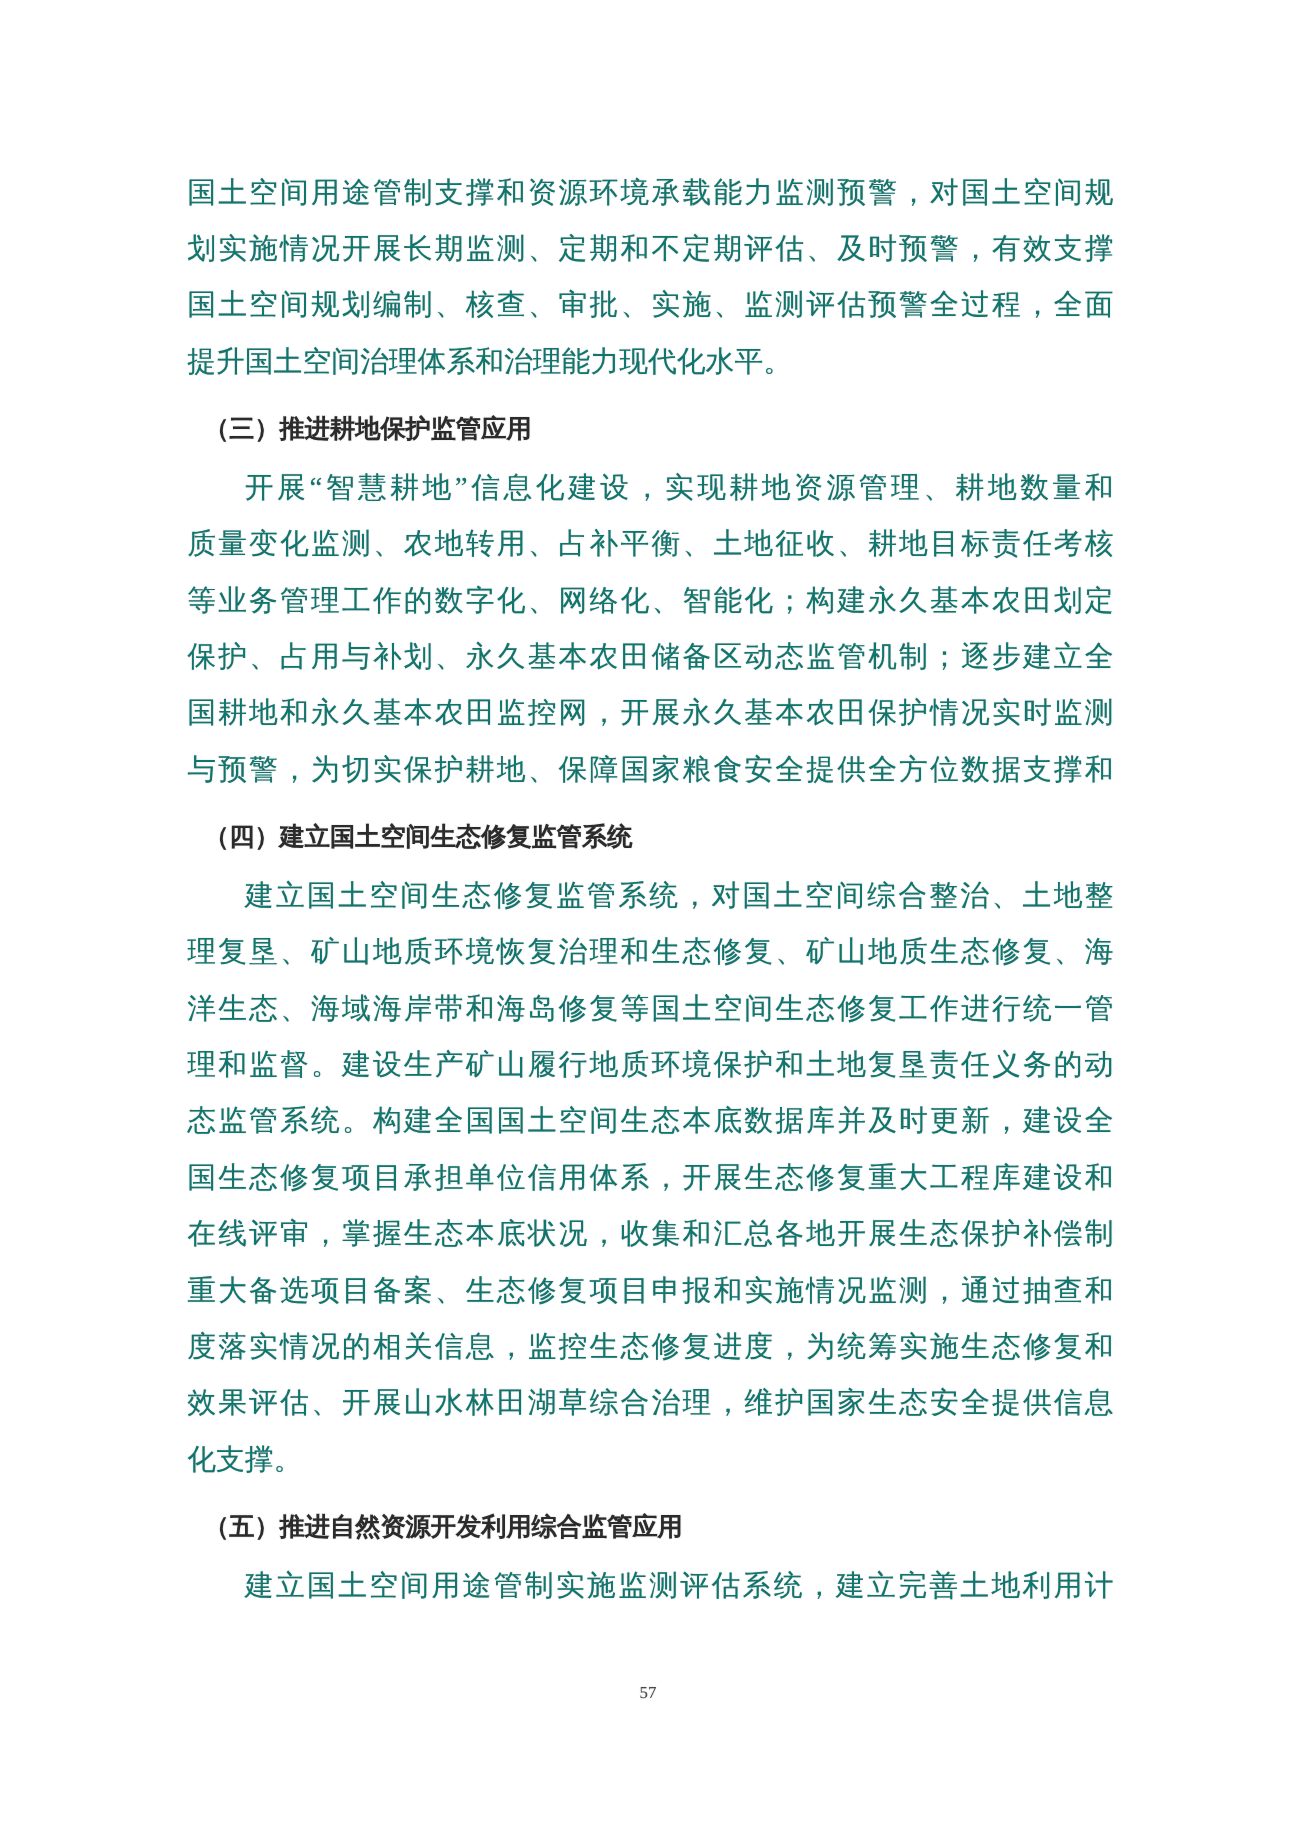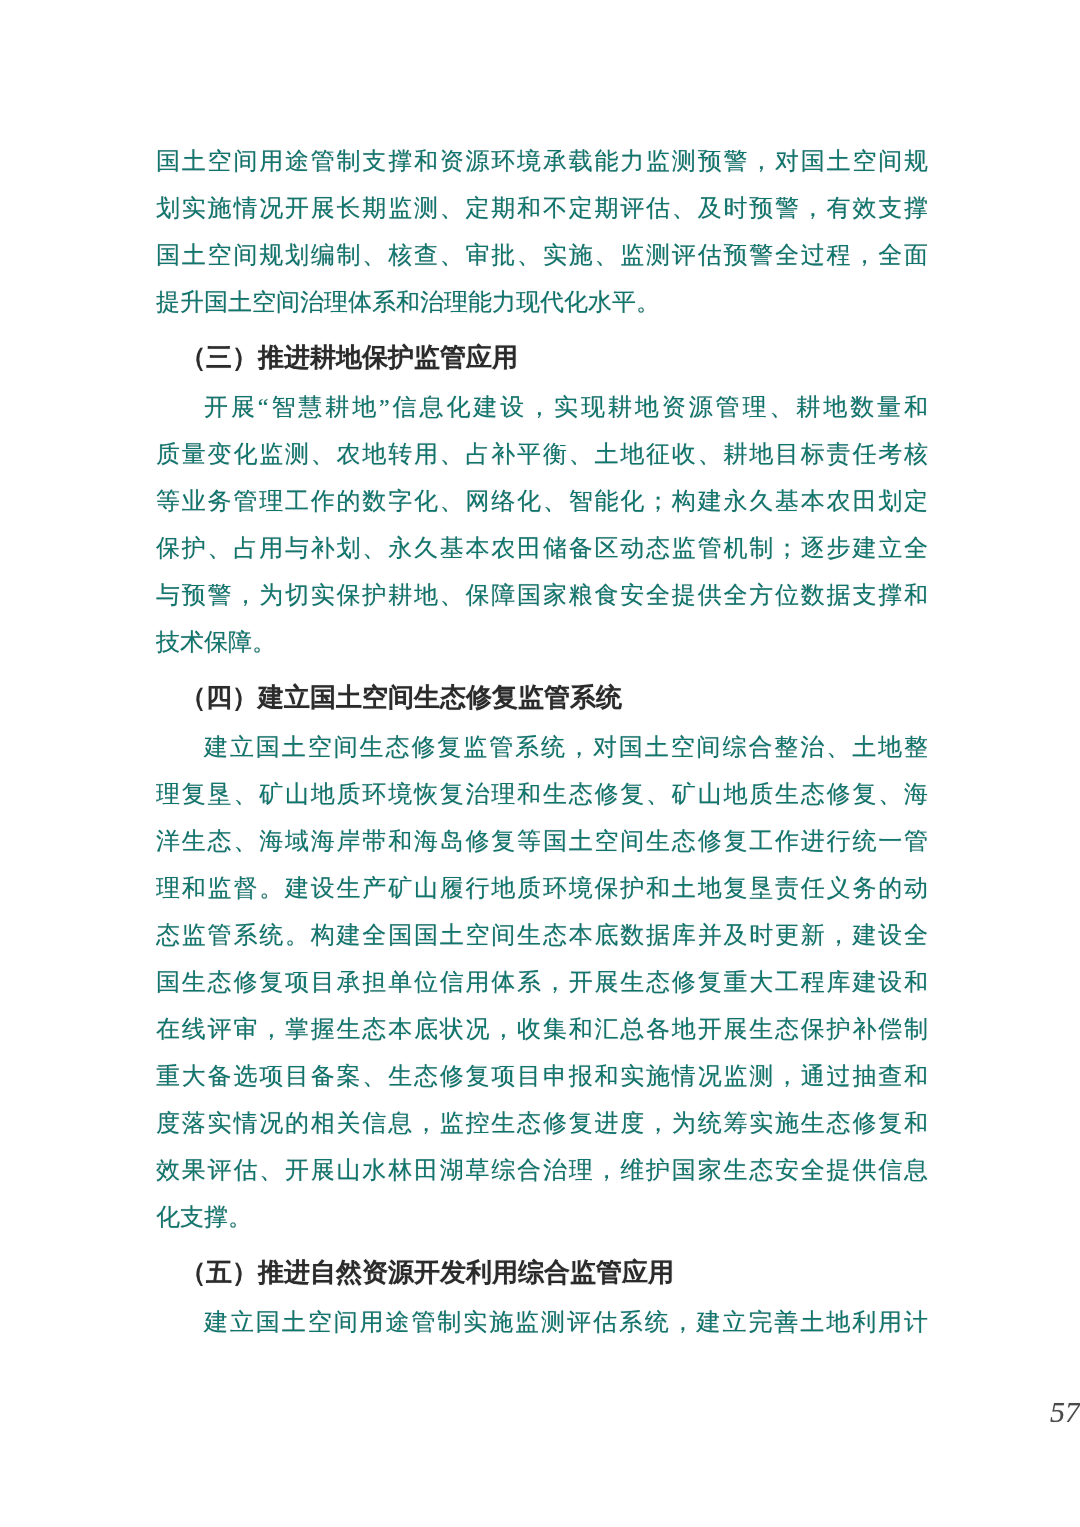--- a/index.html
+++ b/index.html
@@ -37,61 +37,60 @@
     text-shadow: 0 0 1px rgba(70,70,70,0.45);
     overflow: hidden;
   }
   .line.indent {
     text-indent: 2em;
   }
   .line.end {
     text-align-last: left;
   }
   .heading {
-    margin: 8px 0 3px 24px;
-    font-size: 26px;
+    margin: 8px 0 3px 14px;
+    font-size: 21px;
     line-height: 47px;
     height: 47px;
     font-weight: 700;
     color: #2b2b2b;
     font-family: "Liberation Sans", "DejaVu Sans", sans-serif;
     text-shadow: 0 0 1px rgba(40,40,40,0.4);
   }
   .page-number {
     position: absolute;
     left: 0;
     top: 1398px;
     width: 100%;
-    text-align: right;
-    font-size: 30px;
+    text-align: center;
+    font-size: 14px;
     line-height: 28px;
     color: #4a4a4a;
     text-shadow: 0 0 1px rgba(70,70,70,0.45);
-    font-style: italic;
   }
 </style>
 </head>
 <body>
 
 <div class="page">
   <main class="content">
       <div class="para">
         <div class="line">国土空间用途管制支撑和资源环境承载能力监测预警，对国土空间规</div>
         <div class="line">划实施情况开展长期监测、定期和不定期评估、及时预警，有效支撑</div>
         <div class="line">国土空间规划编制、核查、审批、实施、监测评估预警全过程，全面</div>
         <div class="line end">提升国土空间治理体系和治理能力现代化水平。</div>
       </div>
       <h2 class="heading">（三）推进耕地保护监管应用</h2>
       <div class="para">
         <div class="line indent">开展“智慧耕地”信息化建设，实现耕地资源管理、耕地数量和</div>
         <div class="line">质量变化监测、农地转用、占补平衡、土地征收、耕地目标责任考核</div>
         <div class="line">等业务管理工作的数字化、网络化、智能化；构建永久基本农田划定</div>
         <div class="line">保护、占用与补划、永久基本农田储备区动态监管机制；逐步建立全</div>
+        <div class="line">国耕地和永久基本农田监控网，开展永久基本农田保护情况实时监测</div>
         <div class="line">与预警，为切实保护耕地、保障国家粮食安全提供全方位数据支撑和</div>
-        <div class="line end">技术保障。</div>
       </div>
       <h2 class="heading">（四）建立国土空间生态修复监管系统</h2>
       <div class="para">
         <div class="line indent">建立国土空间生态修复监管系统，对国土空间综合整治、土地整</div>
         <div class="line">理复垦、矿山地质环境恢复治理和生态修复、矿山地质生态修复、海</div>
         <div class="line">洋生态、海域海岸带和海岛修复等国土空间生态修复工作进行统一管</div>
         <div class="line">理和监督。建设生产矿山履行地质环境保护和土地复垦责任义务的动</div>
         <div class="line">态监管系统。构建全国国土空间生态本底数据库并及时更新，建设全</div>
         <div class="line">国生态修复项目承担单位信用体系，开展生态修复重大工程库建设和</div>
         <div class="line">在线评审，掌握生态本底状况，收集和汇总各地开展生态保护补偿制</div>

